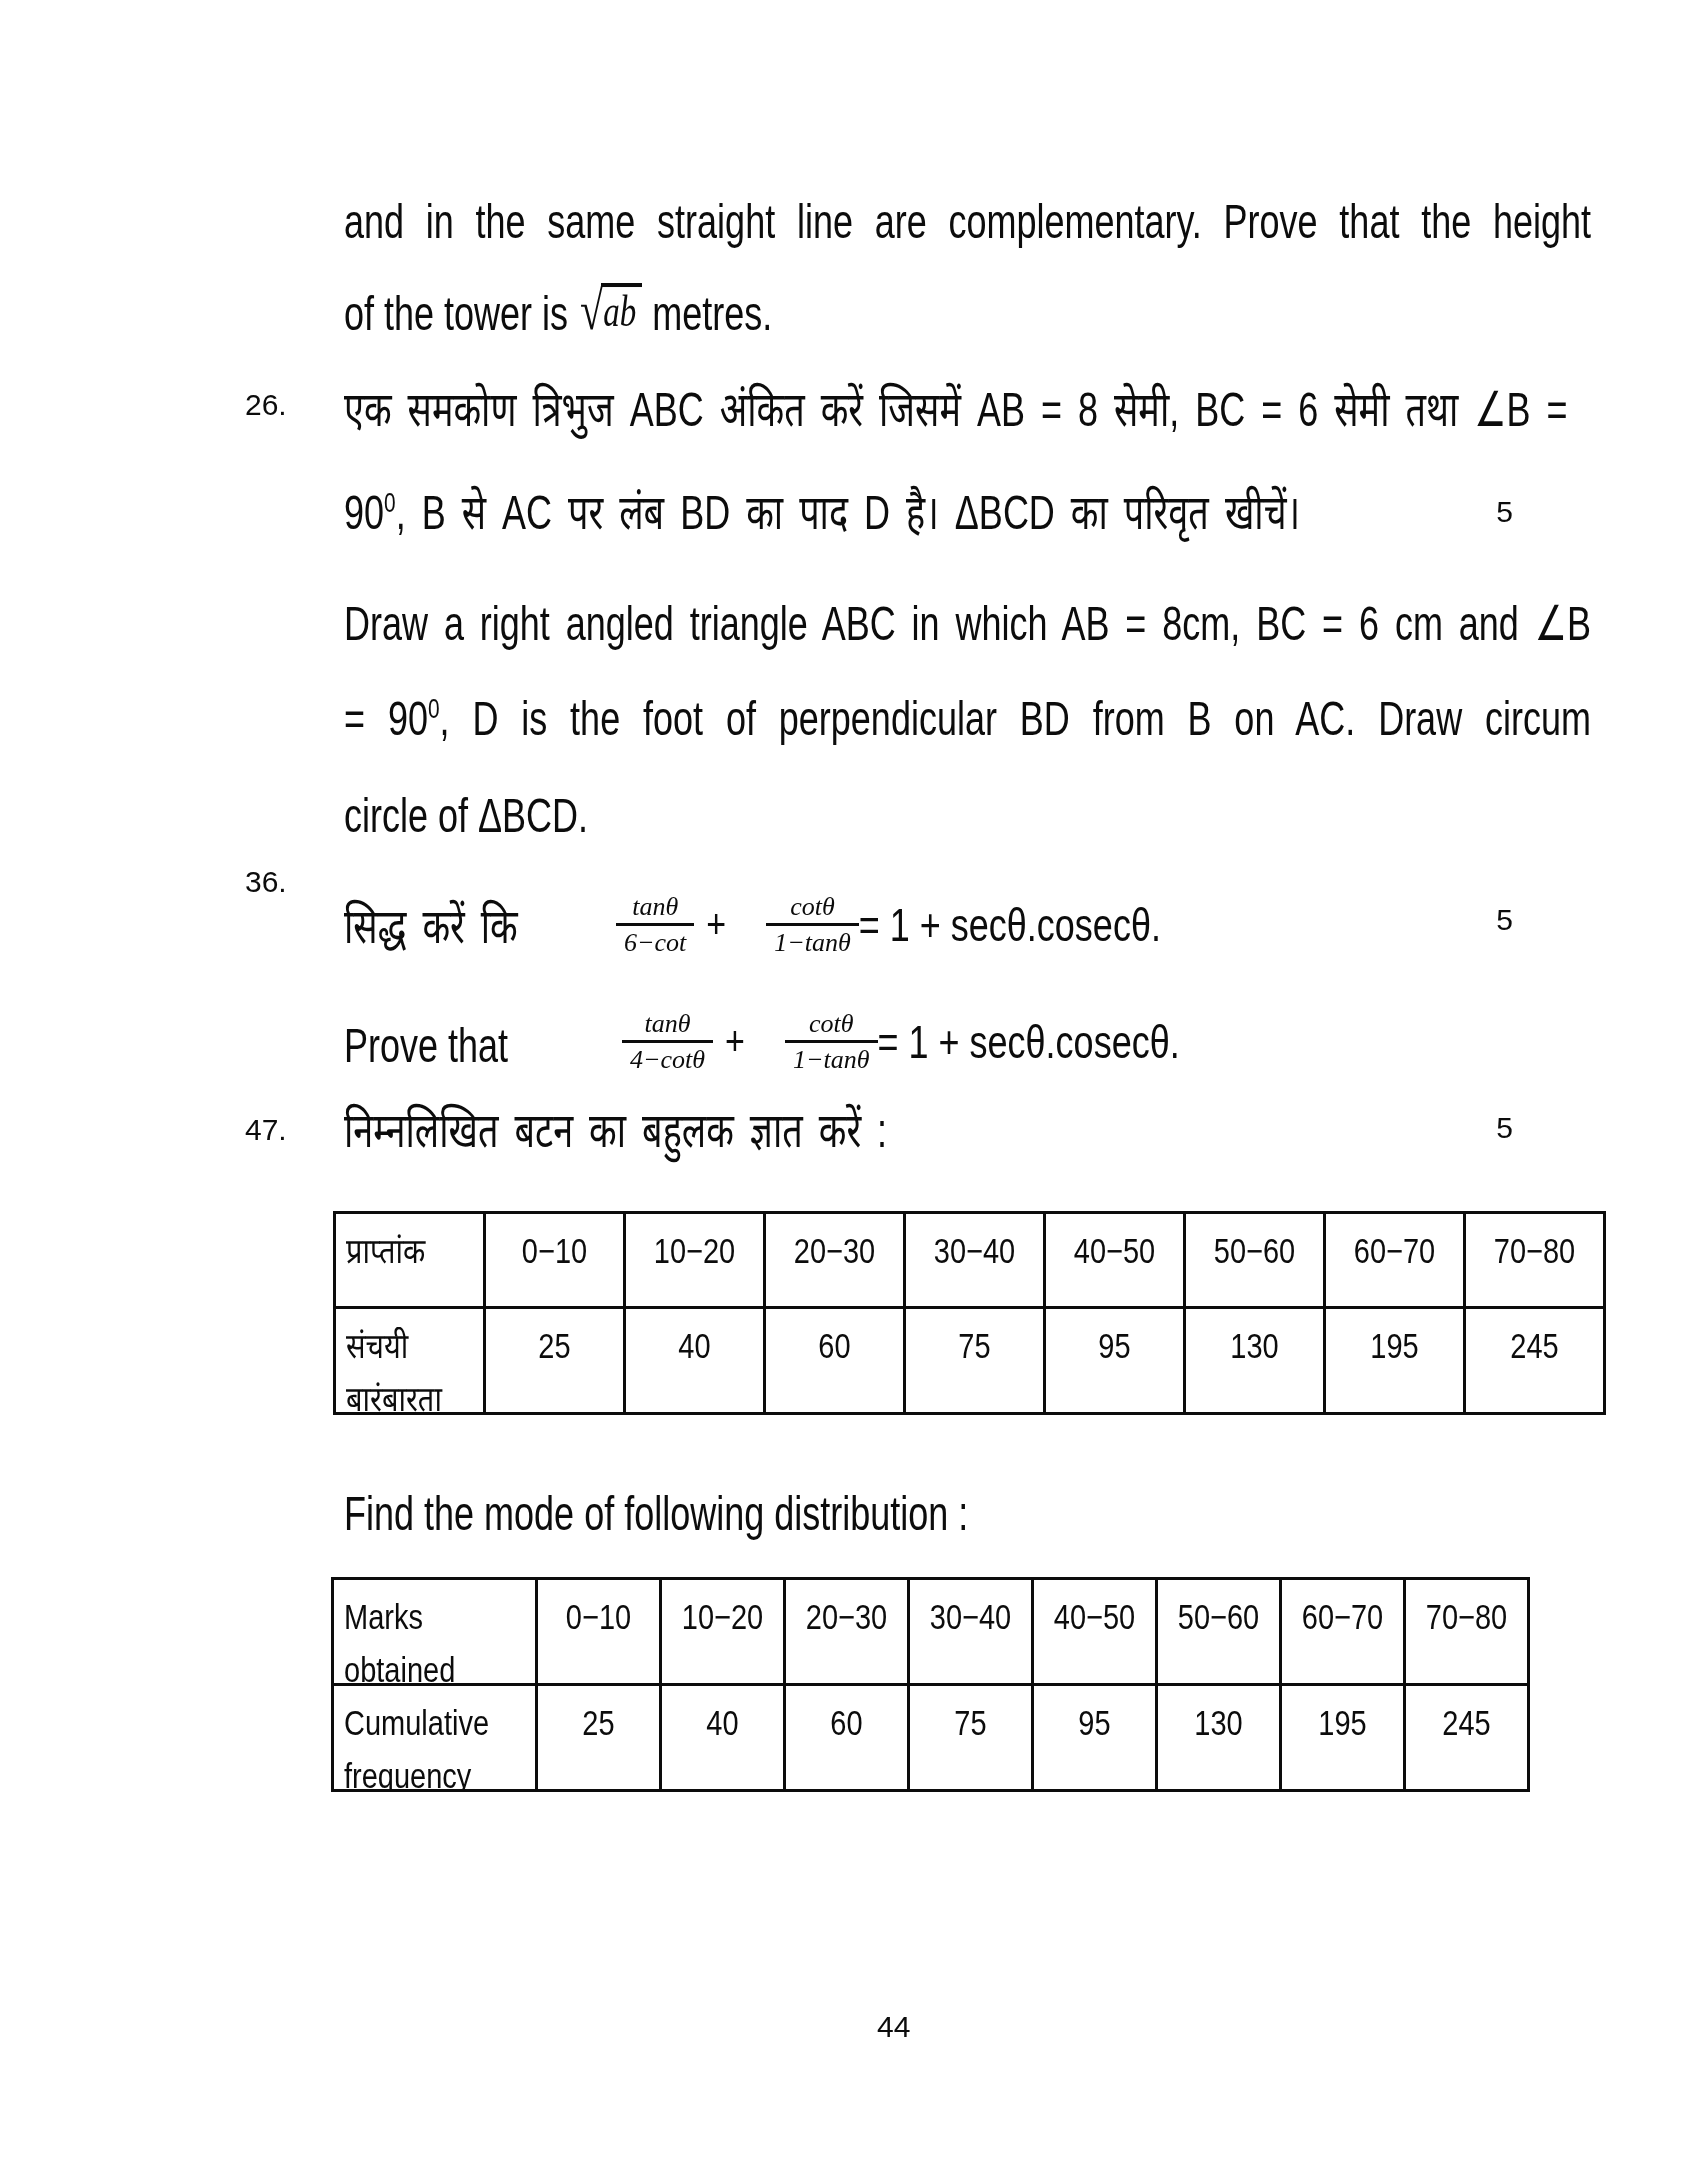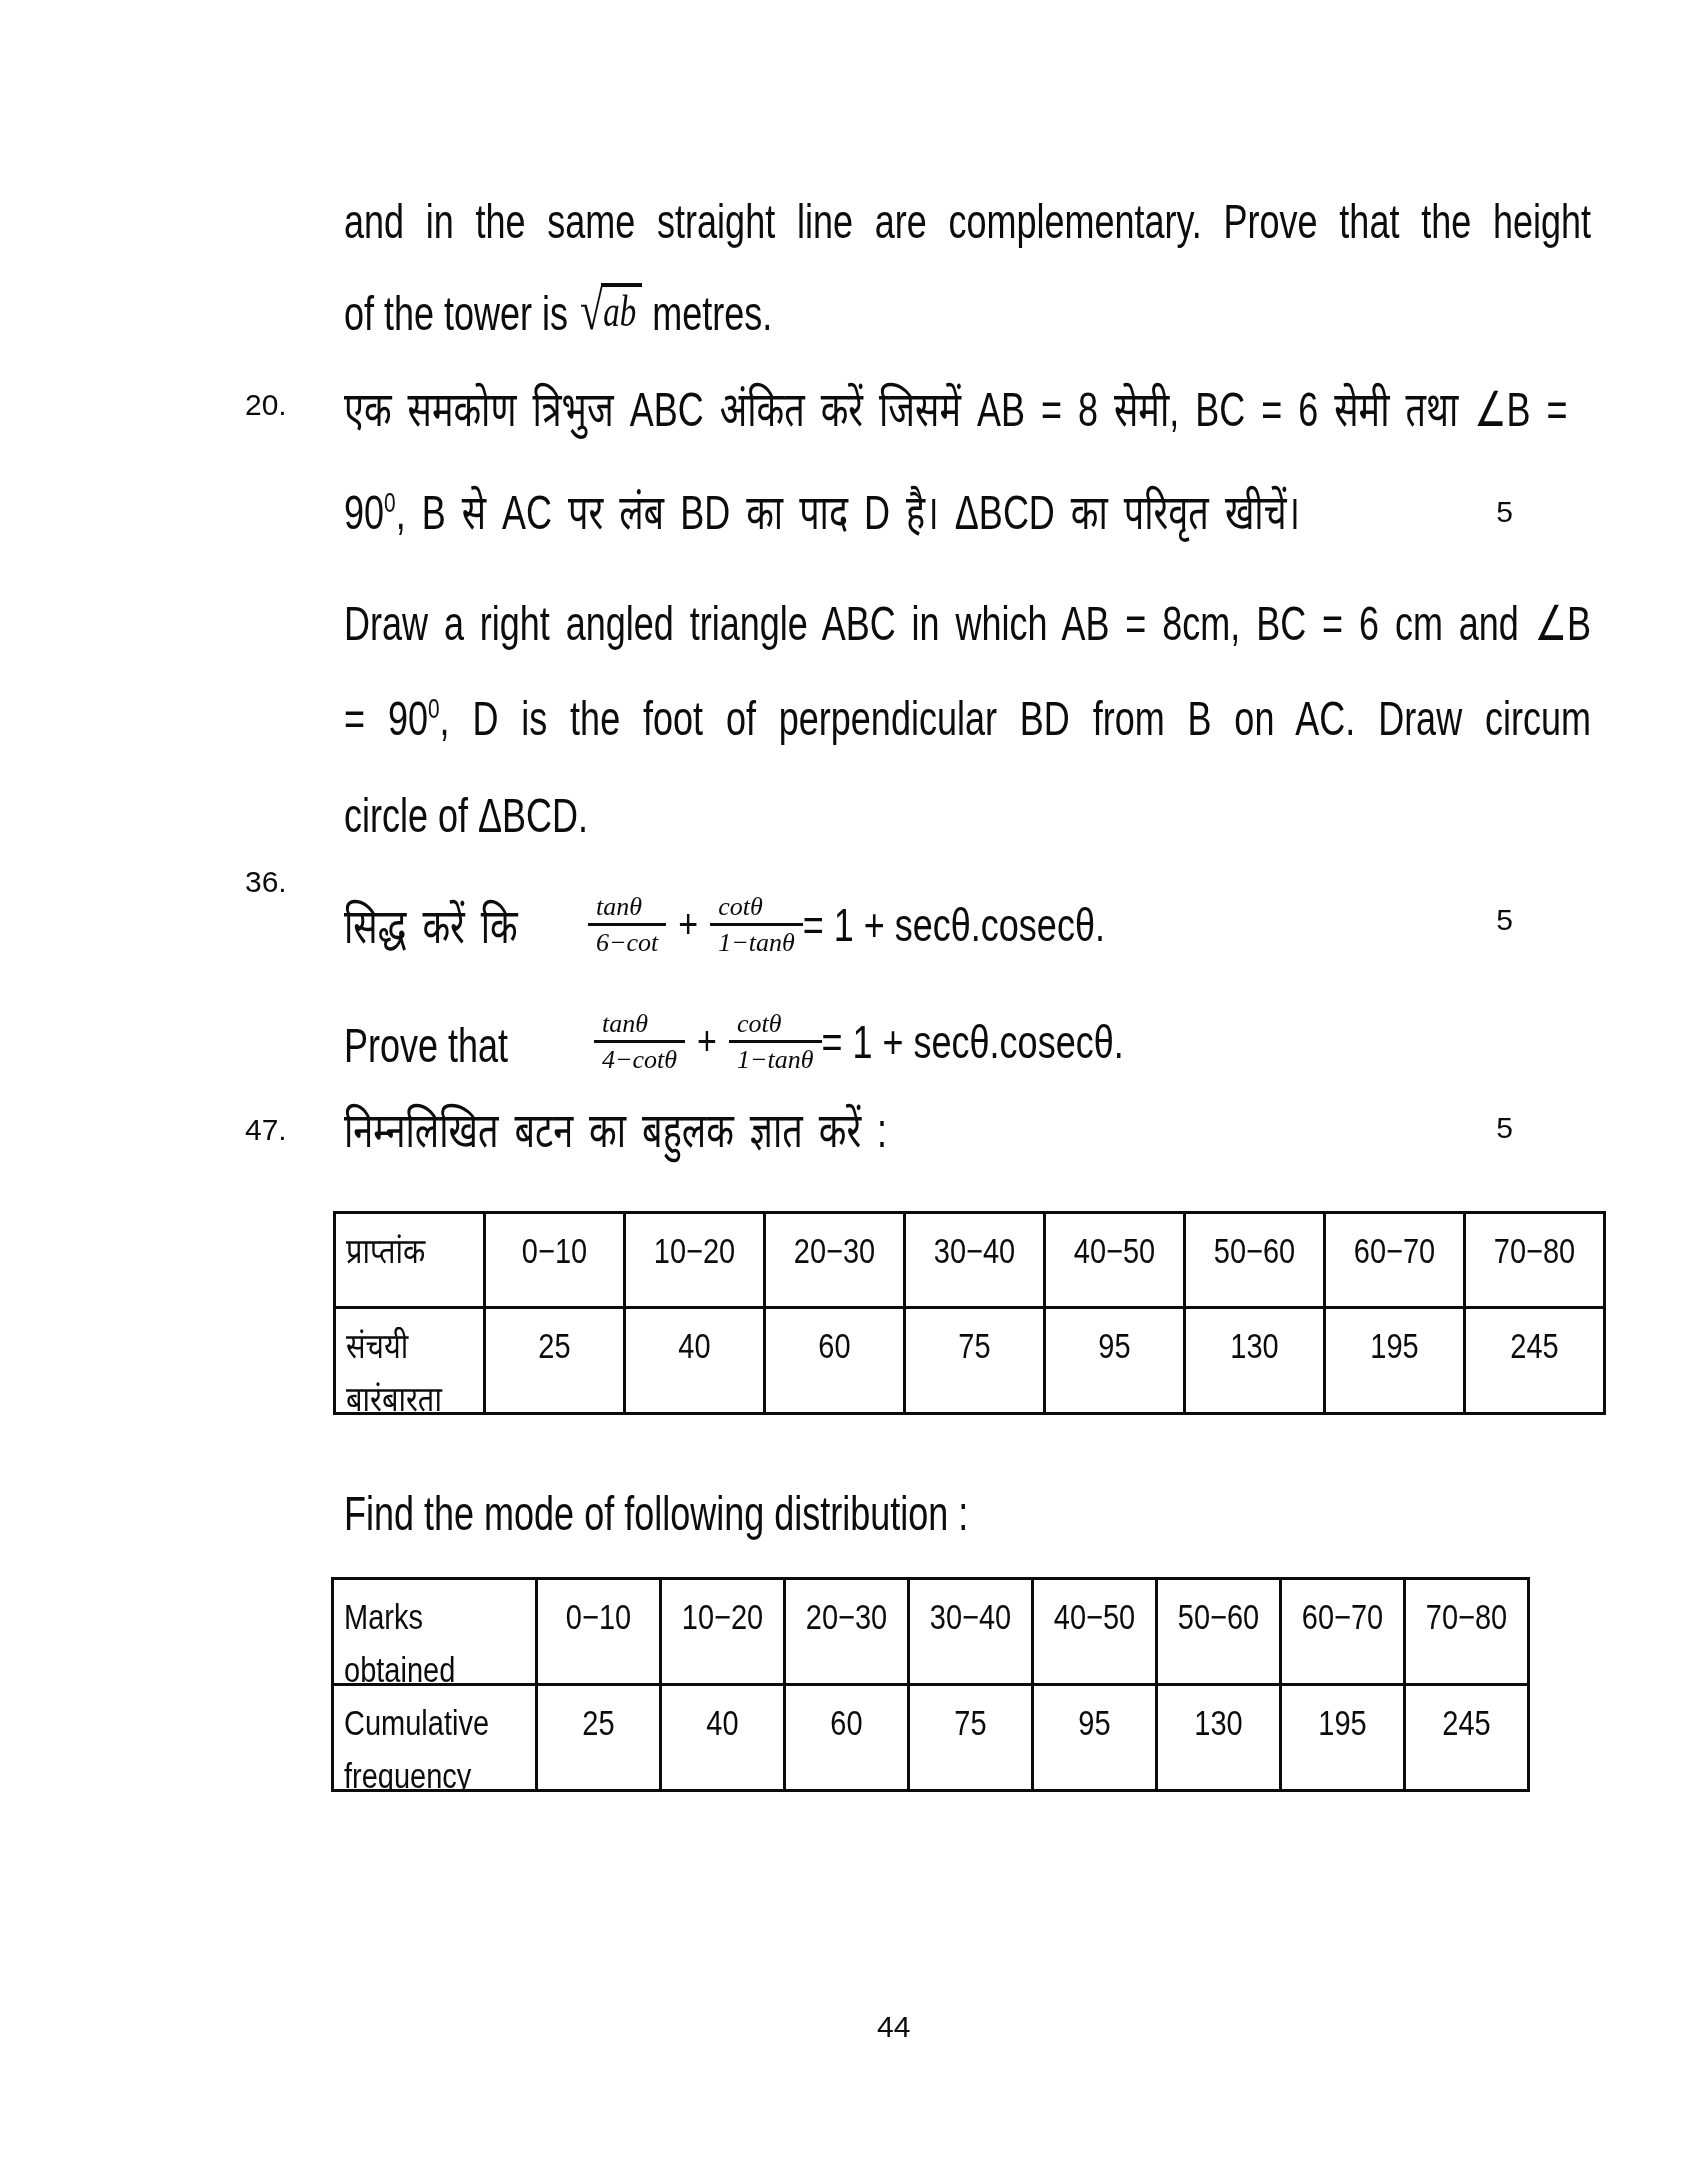--- a/index.html
+++ b/index.html
@@ -11,23 +11,23 @@
   .hindi{word-spacing:6px;}
   .qnum{position:absolute;left:245px;font-size:30px;line-height:1.1;}
   .marks{position:absolute;left:1477px;width:55px;text-align:center;font-size:30px;line-height:1.1;}
   .sup{font-size:58%;vertical-align:super;line-height:0;}
   .sqrt{display:inline-flex;align-items:flex-start;margin:0 10px 0 12px;
         font-family:"Liberation Serif","DejaVu Serif",serif;font-style:italic;}
   .sqrt .radical{font-style:normal;font-size:42px;line-height:1;transform:translateY(-1px);}
   .sqrt .radicand{border-top:3px solid #0c0c0c;font-size:33px;line-height:1.05;
         padding:1px 6px 0 2px;margin-left:-2px;}
   .formula-row{position:absolute;display:flex;align-items:center;}
-  .frac{display:inline-flex;flex-direction:column;align-items:flex-start;
+  .frac{display:inline-flex;flex-direction:column;align-items:center;
         font-family:"Liberation Serif","DejaVu Serif",serif;font-style:italic;
-        font-size:26px;line-height:1.05;}
+        font-size:26px;line-height:1.05;margin-left:28px;}
   .frac .num{padding:0 8px 3px;}
   .frac .den{border-top:3px solid #0c0c0c;padding:3px 8px 0;}
   .plus{font-size:34px;margin:0 12px;transform:scaleY(1.2);}
   .rhs{font-size:36px;transform:scaleY(1.3);transform-origin:0 50%;white-space:nowrap;}
   .dtable{position:absolute;border-collapse:collapse;table-layout:fixed;background:#ffffff;}
   .dtable td{border:3px solid #0c0c0c;vertical-align:top;text-align:center;
         font-size:29px;padding:12px 4px 4px;overflow:hidden;}
   .dtable td.rowhead{text-align:left;padding-left:10px;}
   .ct{display:inline-block;transform:scaleY(1.2);transform-origin:50% 0;line-height:1.45;}
   .ctl{display:inline-block;transform:scaleY(1.2);transform-origin:0 0;line-height:1.5;}
@@ -40,21 +40,21 @@
 
   <div class="line just" style="left:344px;top:194px;">and in the same straight line are complementary. Prove that the height</div>
 
   <div class="line" style="left:344px;top:283px;">
     <span>of the tower is</span><span class="sqrt">
         <span class="radical">√</span>
         <span class="radicand">ab</span>
       </span><span>metres.</span>
   </div>
 
-  <div class="qnum" style="top:388px;">20.</div>
+  <div class="qnum" style="top:388px;">26.</div>
   <div class="line hindi" style="left:344px;top:382px;">एक समकोण त्रिभुज ABC अंकित करें जिसमें AB = 8 सेमी, BC = 6 सेमी तथा ∠B =</div>
   <div class="line hindi" style="left:344px;top:485px;">
     <span>90</span><span class="sup">0</span><span>, B से AC पर लंब BD का पाद D है। ΔBCD का परिवृत खीचें।</span>
   </div>
   <div class="marks" style="top:495px;">5</div>
 
   <div class="line just" style="left:344px;top:596px;">Draw a right angled triangle ABC in which AB = 8cm, BC = 6 cm and ∠B</div>
   <div class="line just" style="left:344px;top:691px;">
     <span>= 90</span><span class="sup">0</span><span>, D is the foot of perpendicular BD from B on AC. Draw circum</span>
   </div>

